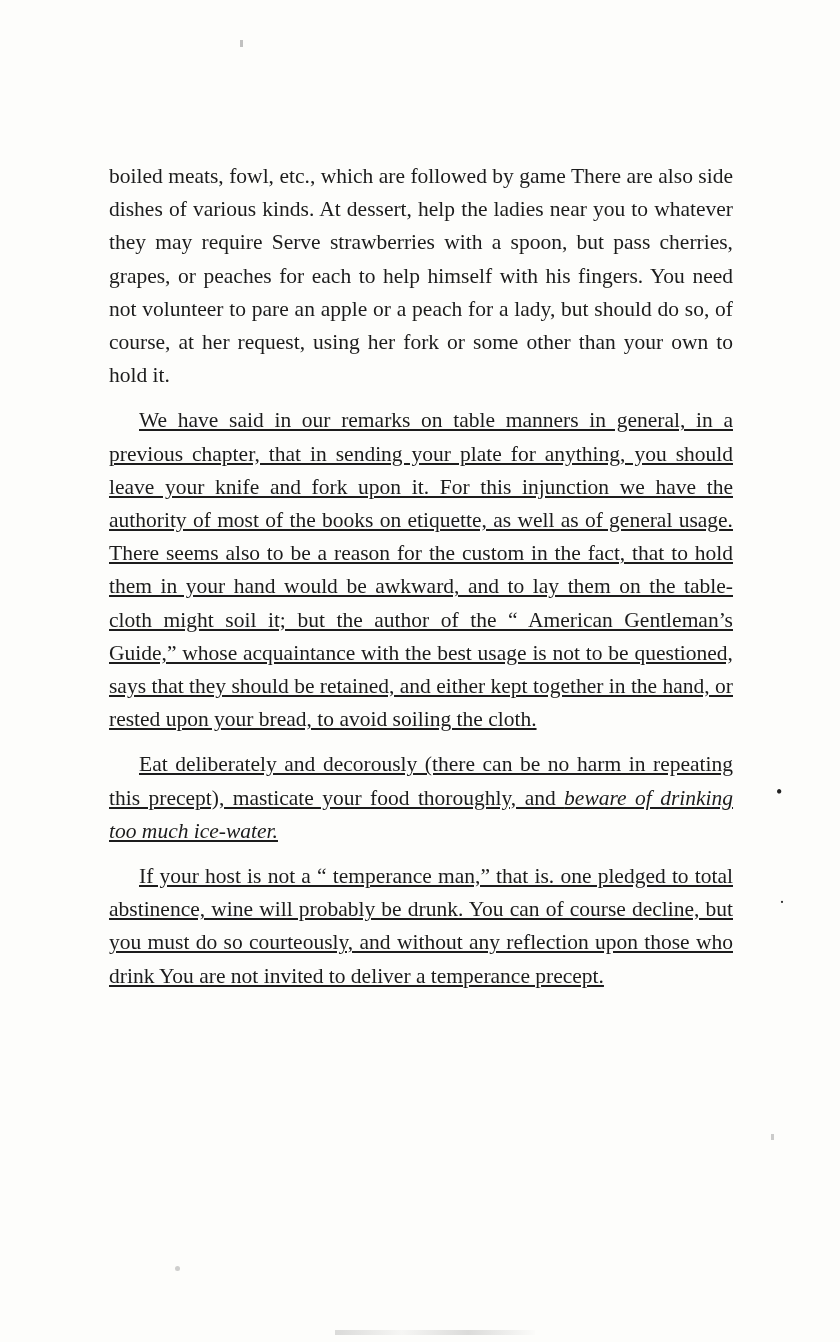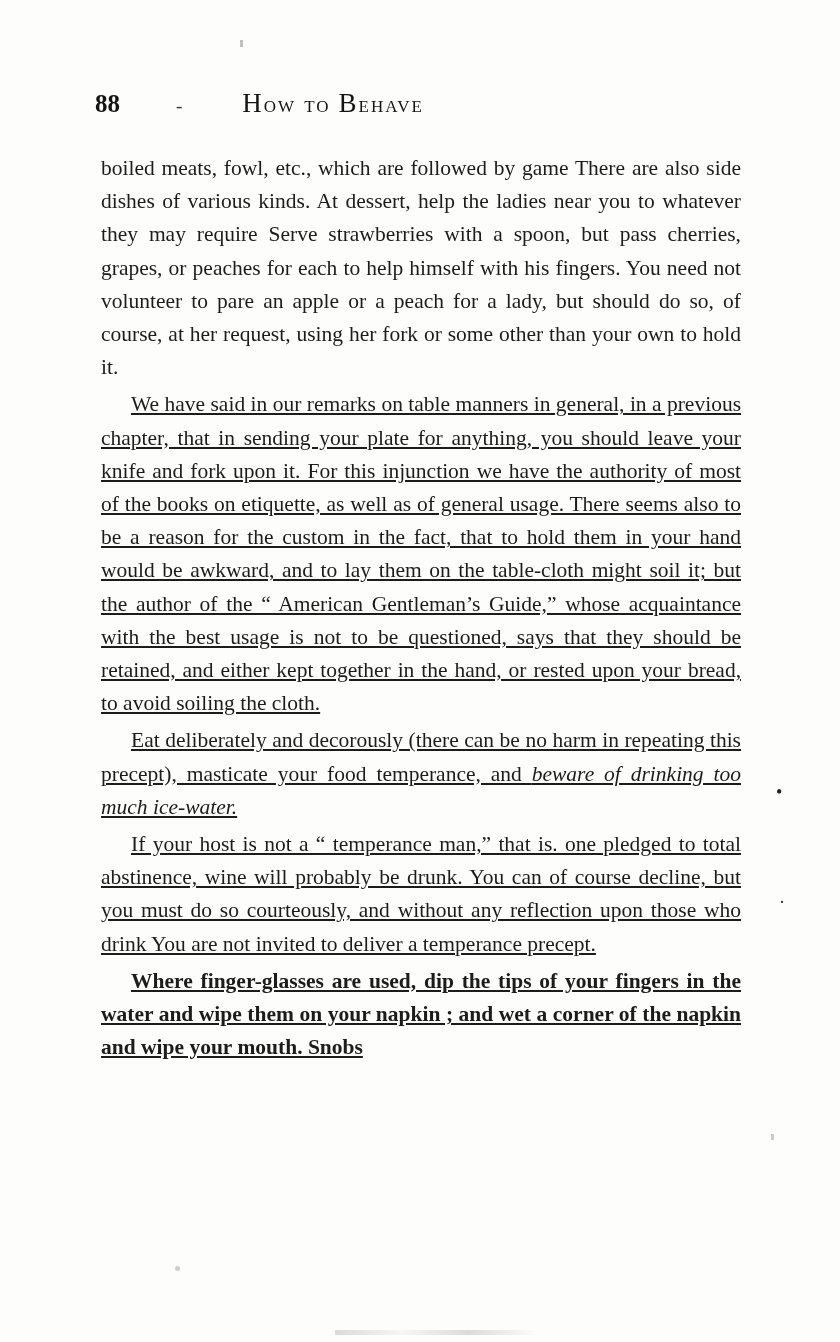--- a/index.html
+++ b/index.html
@@ -58,21 +58,21 @@
     position: absolute;
     left: 97px;
     top: 148px;
     width: 648px;
     font-size: 21.5px;
     line-height: 33.2px;
     text-align: justify;
     color: #1c1c1c;
   }
   .body-text p {
-    margin: 4px;
+    margin: 12px;
   }
   .body-text p.indent {
     text-indent: 30px;
     text-decoration: underline;
   }
   .body-text p.first {
     text-indent: 0;
   }
   .it {
     font-style: italic;
@@ -136,32 +136,26 @@
     opacity: .75;
   }
 </style>
 </head>
 <body>
 
 <div class="page">
 
   <div class="speck-top"></div>
 
-  <div class="header">
-    <span class="folio">88</span>
-    <span class="header-dash">-</span>
-    <span class="running-title"><span class="cap">H</span><span>ow</span>&nbsp;<span>to</span>&nbsp;<span class="cap">B</span><span>ehave</span></span>
-  </div>
 
   <div class="body-text">
     <p class="first">boiled meats, fowl, etc., which are followed by game There are also side dishes of various kinds. At dessert, help the ladies near you to whatever they may require Serve strawberries with a spoon, but pass cherries, grapes, or peaches for each to help himself with his fingers. You need not volunteer to pare an apple or a peach for a lady, but should do so, of course, at her request, using her fork or some other than your own to hold it.</p>
     <p class="indent">We have said in our remarks on table manners in general, in a previous chapter, that in sending your plate for anything, you should leave your knife and fork upon it. For this injunction we have the authority of most of the books on etiquette, as well as of general usage. There seems also to be a reason for the custom in the fact, that to hold them in your hand would be awkward, and to lay them on the table-cloth might soil it; but the author of the “ American Gentleman’s Guide,” whose acquaintance with the best usage is not to be questioned, says that they should be retained, and either kept together in the hand, or rested upon your bread, to avoid soiling the cloth.</p>
-    <p class="indent"><span>Eat deliberately and decorously (there can be no harm in repeating this precept), masticate your food temperance, and </span><span class="it">beware of drinking too much ice-water.</span></p>
+    <p class="indent"><span>Eat deliberately and decorously (there can be no harm in repeating this precept), masticate your food thoroughly, and </span><span class="it">beware of drinking too much ice-water.</span></p>
     <p class="indent">If your host is not a “ temperance man,” that is. one pledged to total abstinence, wine will probably be drunk. You can of course decline, but you must do so courteously, and without any reflection upon those who drink You are not invited to deliver a temperance precept.</p>
-    <p class="indent bk">Where finger-glasses are used, dip the tips of your fingers in the water and wipe them on your napkin ; and wet a corner of the napkin and wipe your mouth. Snobs</p>
   </div>
 
   <div class="mark-right-top">•</div>
   <div class="mark-right-bottom">·</div>
 
   <div class="speck-right"></div>
   <div class="speck-bottom"></div>
   <div class="bottom-smudge"></div>
 </div>
 

